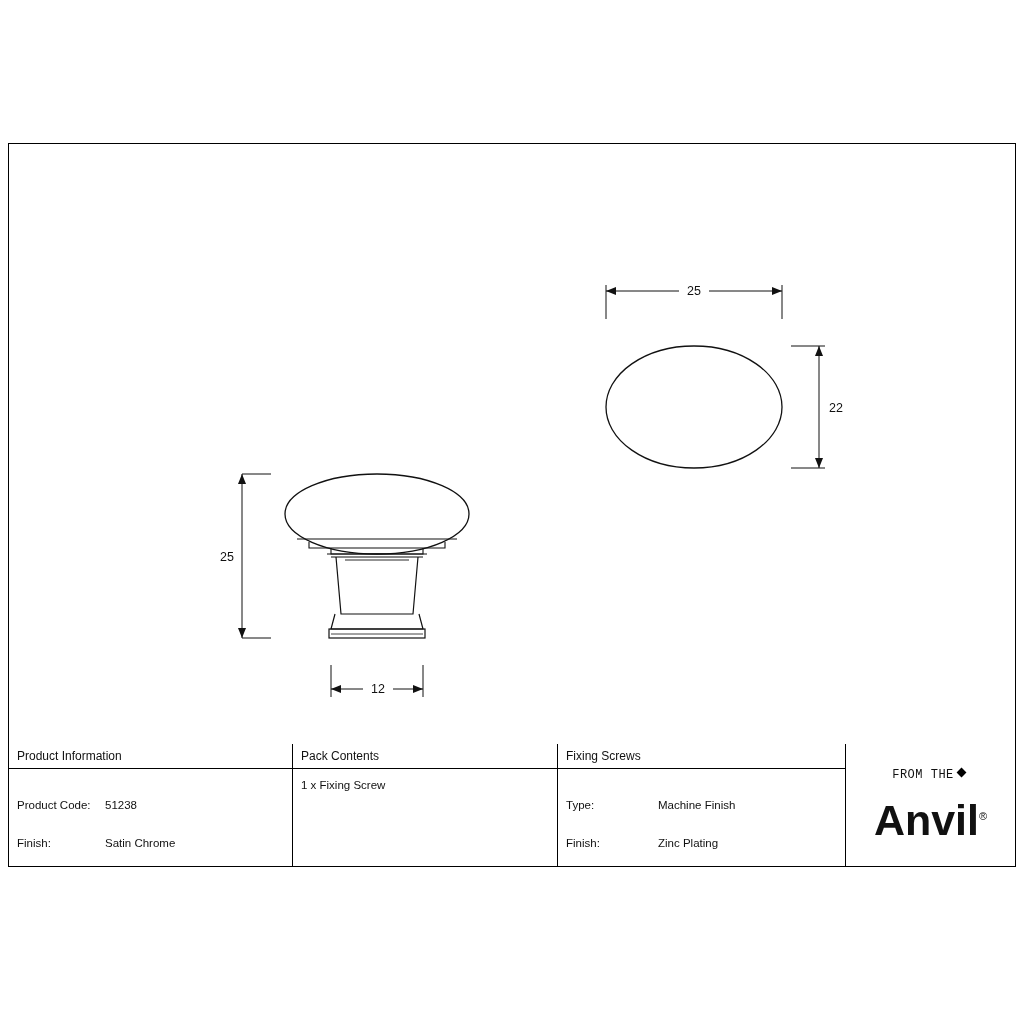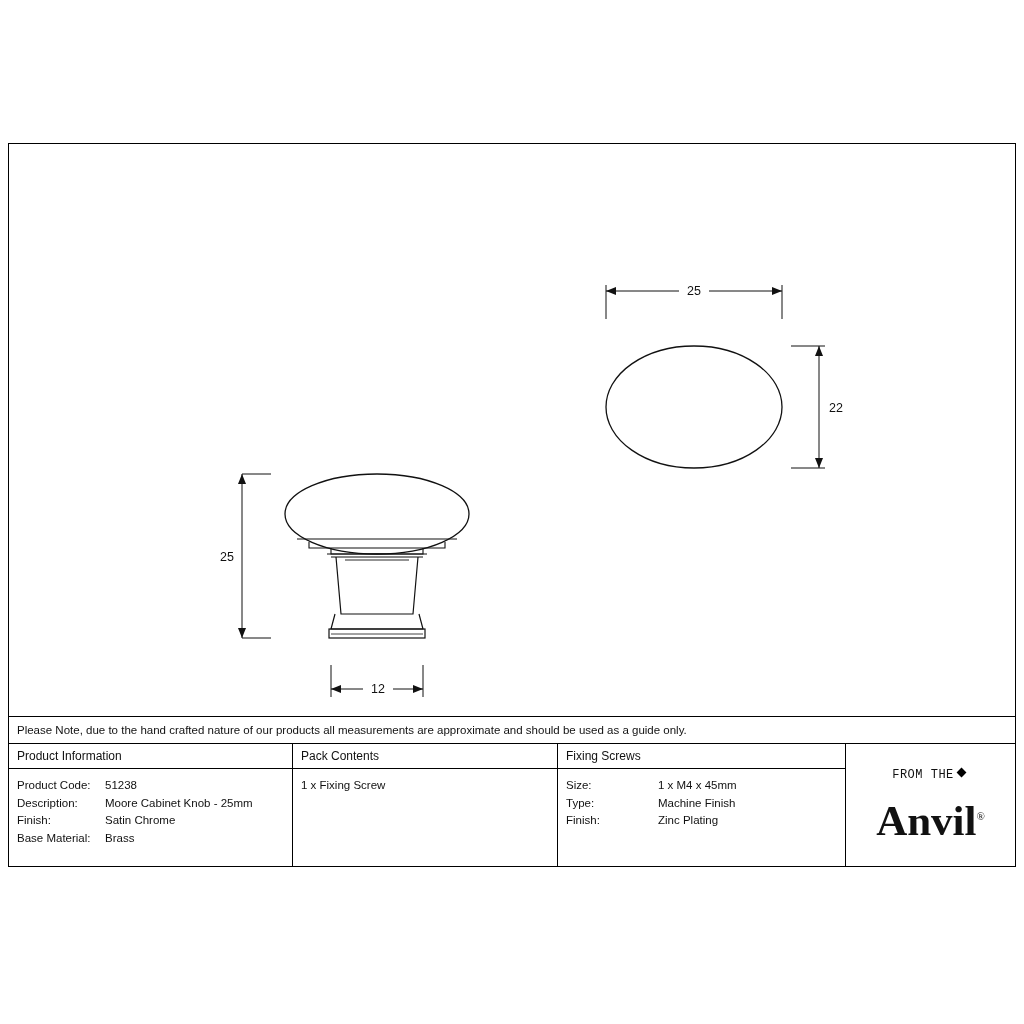--- a/index.html
+++ b/index.html
@@ -84,38 +84,39 @@
     padding-left: 8px;
     font-size: 12px;
   }
   .col-body {
     padding: 8px 8px 0 8px;
     font-size: 11.5px;
   }
   .kv {
     display: flex;
     line-height: 17.5px;
+    margin-top: 20px;
   }
   .kv .k { width: 88px; flex: none; }
   .kv .v { flex: 1; }
   .fixing .kv .k { width: 92px; }
   .plain-line { line-height: 17.5px; }
   .logo-wrap {
     text-align: center;
     line-height: 1;
   }
   .logo-top {
     font-family: Liberation Mono, monospace;
     font-size: 12px;
     letter-spacing: 0.5px;
     margin-bottom: 18px;
     white-space: nowrap;
   }
   .logo-main {
-    font-family: Liberation Serif, serif;
+    font-family: Liberation Sans, sans-serif;
     font-weight: bold;
     font-size: 43px;
     letter-spacing: 0px;
     white-space: nowrap;
   }
   .logo-reg {
     font-size: 11px;
     vertical-align: super;
     font-weight: normal;
   }
@@ -190,63 +191,48 @@
         <path d="M 810 202 l -4 10 l 8 0 z" fill="#111"></path>
         <path d="M 810 324 l -4 -10 l 8 0 z" fill="#111"></path>
         <line x1="782" y1="202" x2="816" y2="202" stroke="#111" stroke-width="1"></line>
         <line x1="782" y1="324" x2="816" y2="324" stroke="#111" stroke-width="1"></line>
         <text class="dim-text" x="820" y="268" text-anchor="start">22</text>
       </g>
 
     </svg>
   </div>
 
-  <div class="note-bar">
-    <span>Please Note, due to the hand crafted nature of our products all measurements are approximate and should be used as a guide only.</span>
-  </div>
 
   <div class="info-row">
 
     <div class="col product">
       <div class="col-head">Product Information</div>
       <div class="col-body">
         <div class="kv">
           <div class="k">Product Code:</div>
           <div class="v">51238</div>
         </div>
         <div class="kv">
-          <div class="k">Description:</div>
-          <div class="v">Moore Cabinet Knob - 25mm</div>
-        </div>
-        <div class="kv">
           <div class="k">Finish:</div>
           <div class="v">Satin Chrome</div>
-        </div>
-        <div class="kv">
-          <div class="k">Base Material:</div>
-          <div class="v">Brass</div>
         </div>
       </div>
     </div>
 
     <div class="col pack">
       <div class="col-head">Pack Contents</div>
       <div class="col-body">
         <div class="plain-line">1 x Fixing Screw</div>
       </div>
     </div>
 
     <div class="col fixing">
       <div class="col-head">Fixing Screws</div>
       <div class="col-body">
         <div class="kv">
-          <div class="k">Size:</div>
-          <div class="v">1 x M4 x 45mm</div>
-        </div>
-        <div class="kv">
           <div class="k">Type:</div>
           <div class="v">Machine Finish</div>
         </div>
         <div class="kv">
           <div class="k">Finish:</div>
           <div class="v">Zinc Plating</div>
         </div>
       </div>
     </div>
 

